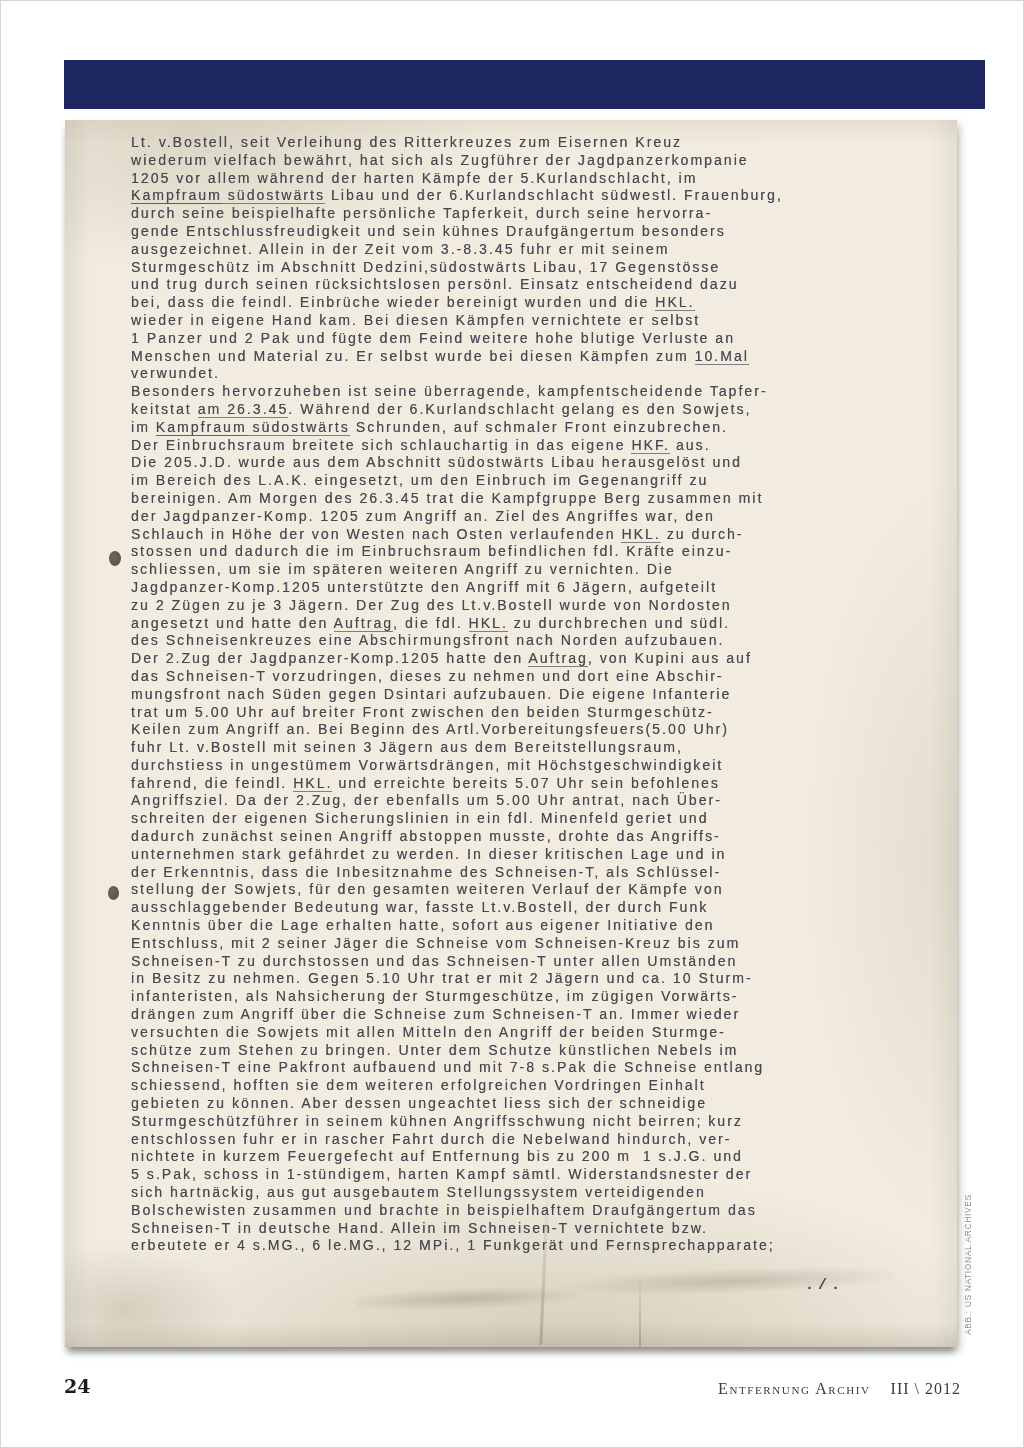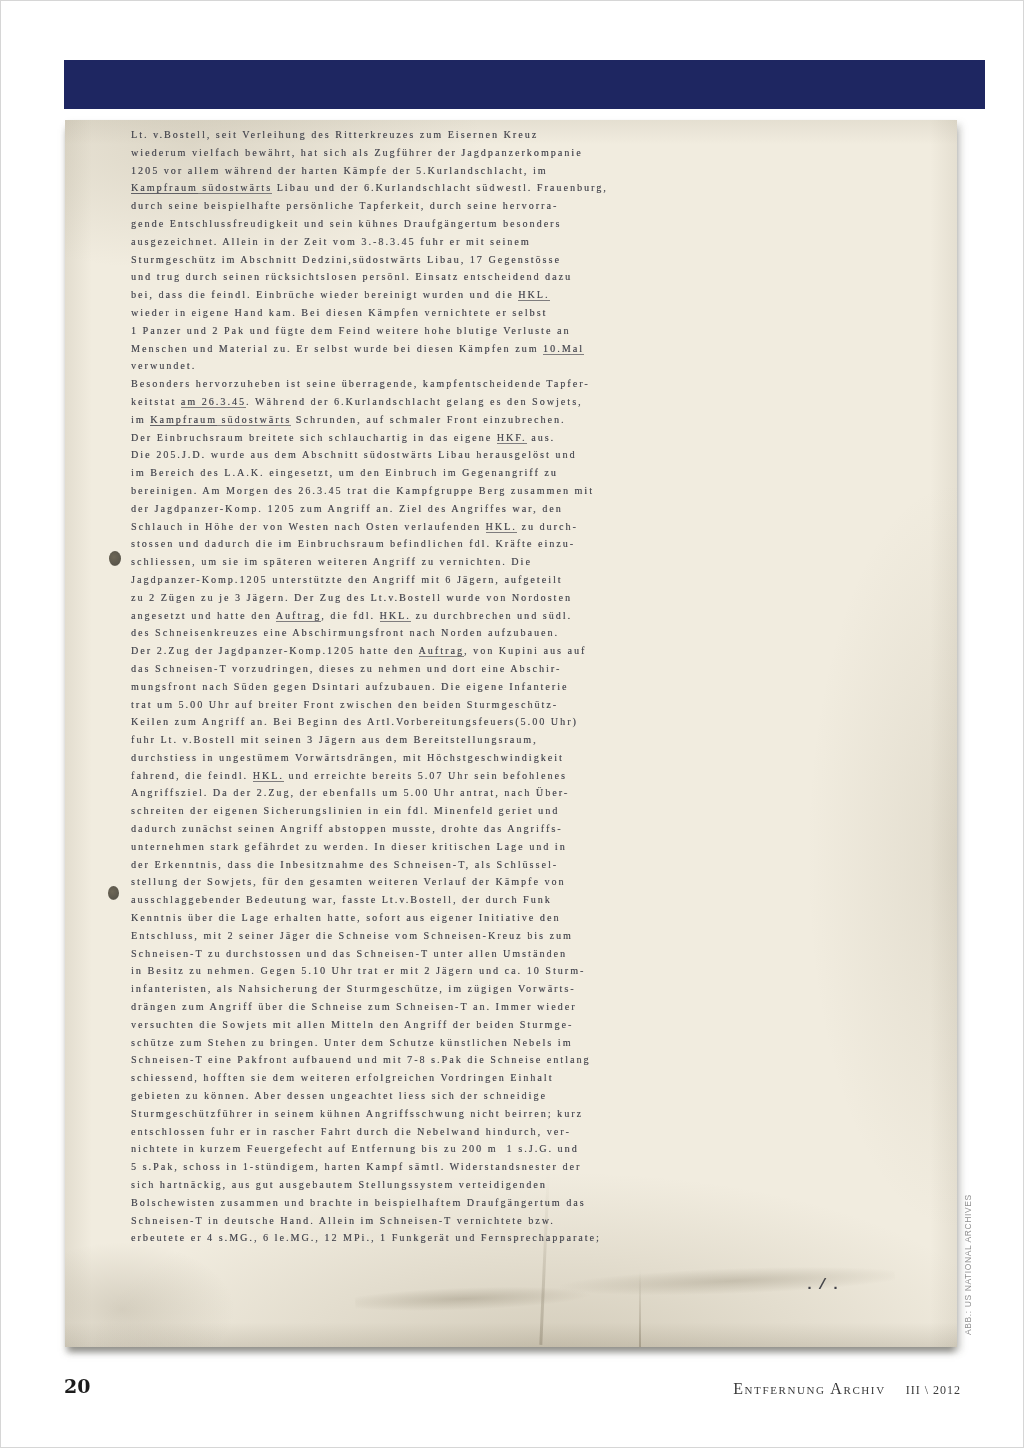--- a/index.html
+++ b/index.html
@@ -18,23 +18,23 @@
     background:
       radial-gradient(ellipse 420px 180px at 14% 2%, rgba(150,140,115,.22), transparent 70%),
       radial-gradient(ellipse 650px 260px at 55% 101%, rgba(140,128,100,.30), transparent 72%),
       radial-gradient(ellipse 200px 500px at 100% 60%, rgba(135,125,100,.14), transparent 75%),
       linear-gradient(to right, rgba(120,110,88,.12), transparent 3%, transparent 97%, rgba(120,110,88,.10)),
       linear-gradient(to bottom, rgba(120,110,88,.10), transparent 2%, transparent 98%, rgba(110,100,80,.18)),
       #f1ecdf;
     box-shadow: 0 7px 7px -2px rgba(92,90,82,.60), 4px 4px 7px rgba(120,118,110,.28);
   }
   .typewriter {
-    position:absolute; left:66px; top:6px; width:812px;
-    font-family:Liberation Serif, serif;
-    font-size:10px; line-height:17.8px; letter-spacing:2.05px;
+    position:absolute; left:66px; top:14px; width:812px;
+    font-family:Liberation Sans, sans-serif;
+    font-size:14px; line-height:17.8px; letter-spacing:2.05px;
     color:#46474f; text-shadow:0.3px 0.3px 0.5px rgba(70,70,82,.55);
     white-space:pre;
   }
   .para + .para { }
   .line { height:17.8px; }
   .u { border-bottom:1.5px solid rgba(88,88,94,.75); padding-bottom:0;text-align:right; }
   .end-mark {
     position:absolute; left:740px; top:1157px;
     font-family:"Liberation Mono", monospace; font-size:15px;
     letter-spacing:4px; color:#3f4048; font-weight:bold;
@@ -64,21 +64,21 @@
   }
   .footer-left {
     position:absolute; left:63px; top:1374px;
     font-family:"DejaVu Serif", serif; font-size:19px; font-weight:bold; color:#1c1c1c;
   }
   .footer-right {
     position:absolute; right:62px; top:1379px;
     font-family:"Liberation Serif", serif; color:#3a3a3a; white-space:nowrap;
   }
   .footer-right .journal { font-variant:small-caps; font-size:16px; letter-spacing:1.6px; }
-  .footer-right .issue { font-size:12px; letter-spacing:1px; margin-left:20px; }
+  .footer-right .issue { font-size:16px; letter-spacing:1px; margin-left:20px; }
 </style>
 </head>
 <body>
 
 <div class="page">
 
   <div class="navy-bar"></div>
 
   <div class="paper">
     <div class="typewriter" id="typewriter"><div class="para"><div class="line">Lt. v.Bostell, seit Verleihung des Ritterkreuzes zum Eisernen Kreuz</div><div class="line">wiederum vielfach bewährt, hat sich als Zugführer der Jagdpanzerkompanie</div><div class="line">1205 vor allem während der harten Kämpfe der 5.Kurlandschlacht, im</div><div class="line"><span class="u"><span class="u">Kampfraum</span> südostwärts</span> Libau und der 6.Kurlandschlacht südwestl. Frauenburg,</div><div class="line">durch seine beispielhafte persönliche Tapferkeit, durch seine hervorra-</div><div class="line">gende Entschlussfreudigkeit und sein kühnes Draufgängertum besonders</div><div class="line">ausgezeichnet. Allein in der Zeit vom 3.-8.3.45 fuhr er mit seinem</div><div class="line">Sturmgeschütz im Abschnitt Dedzini,südostwärts Libau, 17 Gegenstösse</div><div class="line">und trug durch seinen rücksichtslosen persönl. Einsatz entscheidend dazu</div><div class="line">bei, dass die feindl. Einbrüche wieder bereinigt wurden und die <span class="u">HKL.</span></div><div class="line">wieder in eigene Hand kam. Bei diesen Kämpfen vernichtete er selbst</div><div class="line">1 Panzer und 2 Pak und fügte dem Feind weitere hohe blutige Verluste an</div><div class="line">Menschen und Material zu. Er selbst wurde bei diesen Kämpfen zum <span class="u">10.Mal</span></div><div class="line">verwundet.</div></div><div class="para"><div class="line">Besonders hervorzuheben ist seine überragende, kampfentscheidende Tapfer-</div><div class="line">keitstat <span class="u">am 26.3.45</span>. Während der 6.Kurlandschlacht gelang es den Sowjets,</div><div class="line">im <span class="u"><span class="u">Kampfraum</span> südostwärts</span> Schrunden, auf schmaler Front einzubrechen.</div><div class="line">Der Einbruchsraum breitete sich schlauchartig in das eigene <span class="u">HKF.</span> aus.</div><div class="line">Die 205.J.D. wurde aus dem Abschnitt südostwärts Libau herausgelöst und</div><div class="line">im Bereich des L.A.K. eingesetzt, um den Einbruch im Gegenangriff zu</div><div class="line">bereinigen. Am Morgen des 26.3.45 trat die Kampfgruppe Berg zusammen mit</div><div class="line">der Jagdpanzer-Komp. 1205 zum Angriff an. Ziel des Angriffes war, den</div><div class="line">Schlauch in Höhe der von Westen nach Osten verlaufenden <span class="u">HKL.</span> zu durch-</div><div class="line">stossen und dadurch die im Einbruchsraum befindlichen fdl. Kräfte einzu-</div><div class="line">schliessen, um sie im späteren weiteren Angriff zu vernichten. Die</div><div class="line">Jagdpanzer-Komp.1205 unterstützte den Angriff mit 6 Jägern, aufgeteilt</div><div class="line">zu 2 Zügen zu je 3 Jägern. Der Zug des Lt.v.Bostell wurde von Nordosten</div><div class="line">angesetzt und hatte den <span class="u">Auftrag</span>, die fdl. <span class="u">HKL.</span> zu durchbrechen und südl.</div><div class="line">des Schneisenkreuzes eine Abschirmungsfront nach Norden aufzubauen.</div><div class="line">Der 2.Zug der Jagdpanzer-Komp.1205 hatte den <span class="u">Auftrag</span>, von Kupini aus auf</div><div class="line">das Schneisen-T vorzudringen, dieses zu nehmen und dort eine Abschir-</div><div class="line">mungsfront nach Süden gegen Dsintari aufzubauen. Die eigene Infanterie</div><div class="line">trat um 5.00 Uhr auf breiter Front zwischen den beiden Sturmgeschütz-</div><div class="line">Keilen zum Angriff an. Bei Beginn des Artl.Vorbereitungsfeuers(5.00 Uhr)</div><div class="line">fuhr Lt. v.Bostell mit seinen 3 Jägern aus dem Bereitstellungsraum,</div><div class="line">durchstiess in ungestümem Vorwärtsdrängen, mit Höchstgeschwindigkeit</div><div class="line">fahrend, die feindl. <span class="u">HKL.</span> und erreichte bereits 5.07 Uhr sein befohlenes</div><div class="line">Angriffsziel. Da der 2.Zug, der ebenfalls um 5.00 Uhr antrat, nach Über-</div><div class="line">schreiten der eigenen Sicherungslinien in ein fdl. Minenfeld geriet und</div><div class="line">dadurch zunächst seinen Angriff abstoppen musste, drohte das Angriffs-</div><div class="line">unternehmen stark gefährdet zu werden. In dieser kritischen Lage und in</div><div class="line">der Erkenntnis, dass die Inbesitznahme des Schneisen-T, als Schlüssel-</div><div class="line">stellung der Sowjets, für den gesamten weiteren Verlauf der Kämpfe von</div><div class="line">ausschlaggebender Bedeutung war, fasste Lt.v.Bostell, der durch Funk</div><div class="line">Kenntnis über die Lage erhalten hatte, sofort aus eigener Initiative den</div><div class="line">Entschluss, mit 2 seiner Jäger die Schneise vom Schneisen-Kreuz bis zum</div><div class="line">Schneisen-T zu durchstossen und das Schneisen-T unter allen Umständen</div><div class="line">in Besitz zu nehmen. Gegen 5.10 Uhr trat er mit 2 Jägern und ca. 10 Sturm-</div><div class="line">infanteristen, als Nahsicherung der Sturmgeschütze, im zügigen Vorwärts-</div><div class="line">drängen zum Angriff über die Schneise zum Schneisen-T an. Immer wieder</div><div class="line">versuchten die Sowjets mit allen Mitteln den Angriff der beiden Sturmge-</div><div class="line">schütze zum Stehen zu bringen. Unter dem Schutze künstlichen Nebels im</div><div class="line">Schneisen-T eine Pakfront aufbauend und mit 7-8 s.Pak die Schneise entlang</div><div class="line">schiessend, hofften sie dem weiteren erfolgreichen Vordringen Einhalt</div><div class="line">gebieten zu können. Aber dessen ungeachtet liess sich der schneidige</div><div class="line">Sturmgeschützführer in seinem kühnen Angriffsschwung nicht beirren; kurz</div><div class="line">entschlossen fuhr er in rascher Fahrt durch die Nebelwand hindurch, ver-</div><div class="line">nichtete in kurzem Feuergefecht auf Entfernung bis zu 200 m  1 s.J.G. und</div><div class="line">5 s.Pak, schoss in 1-stündigem, harten Kampf sämtl. Widerstandsnester der</div><div class="line">sich hartnäckig, aus gut ausgebautem Stellungssystem verteidigenden</div><div class="line">Bolschewisten zusammen und brachte in beispielhaftem Draufgängertum das</div><div class="line">Schneisen-T in deutsche Hand. Allein im Schneisen-T vernichtete bzw.</div><div class="line">erbeutete er 4 s.MG., 6 le.MG., 12 MPi., 1 Funkgerät und Fernsprechapparate;</div></div></div>
@@ -86,19 +86,19 @@
     <div class="spot spot1"></div>
     <div class="spot spot2"></div>
     <div class="crease1"></div>
     <div class="crease2"></div>
     <div class="smudge-band"></div>
     <div class="smudge-left"></div>
   </div>
 
   <div class="side-caption">ABB.: US NATIONAL ARCHIVES</div>
 
-  <div class="footer-left">20</div>
+  <div class="footer-left">24</div>
 
   <div class="footer-right">
     <span class="journal">Entfernung Archiv</span><span class="issue">III \ 2012</span>
   </div>
 
 </div>
 
 </body></html>

